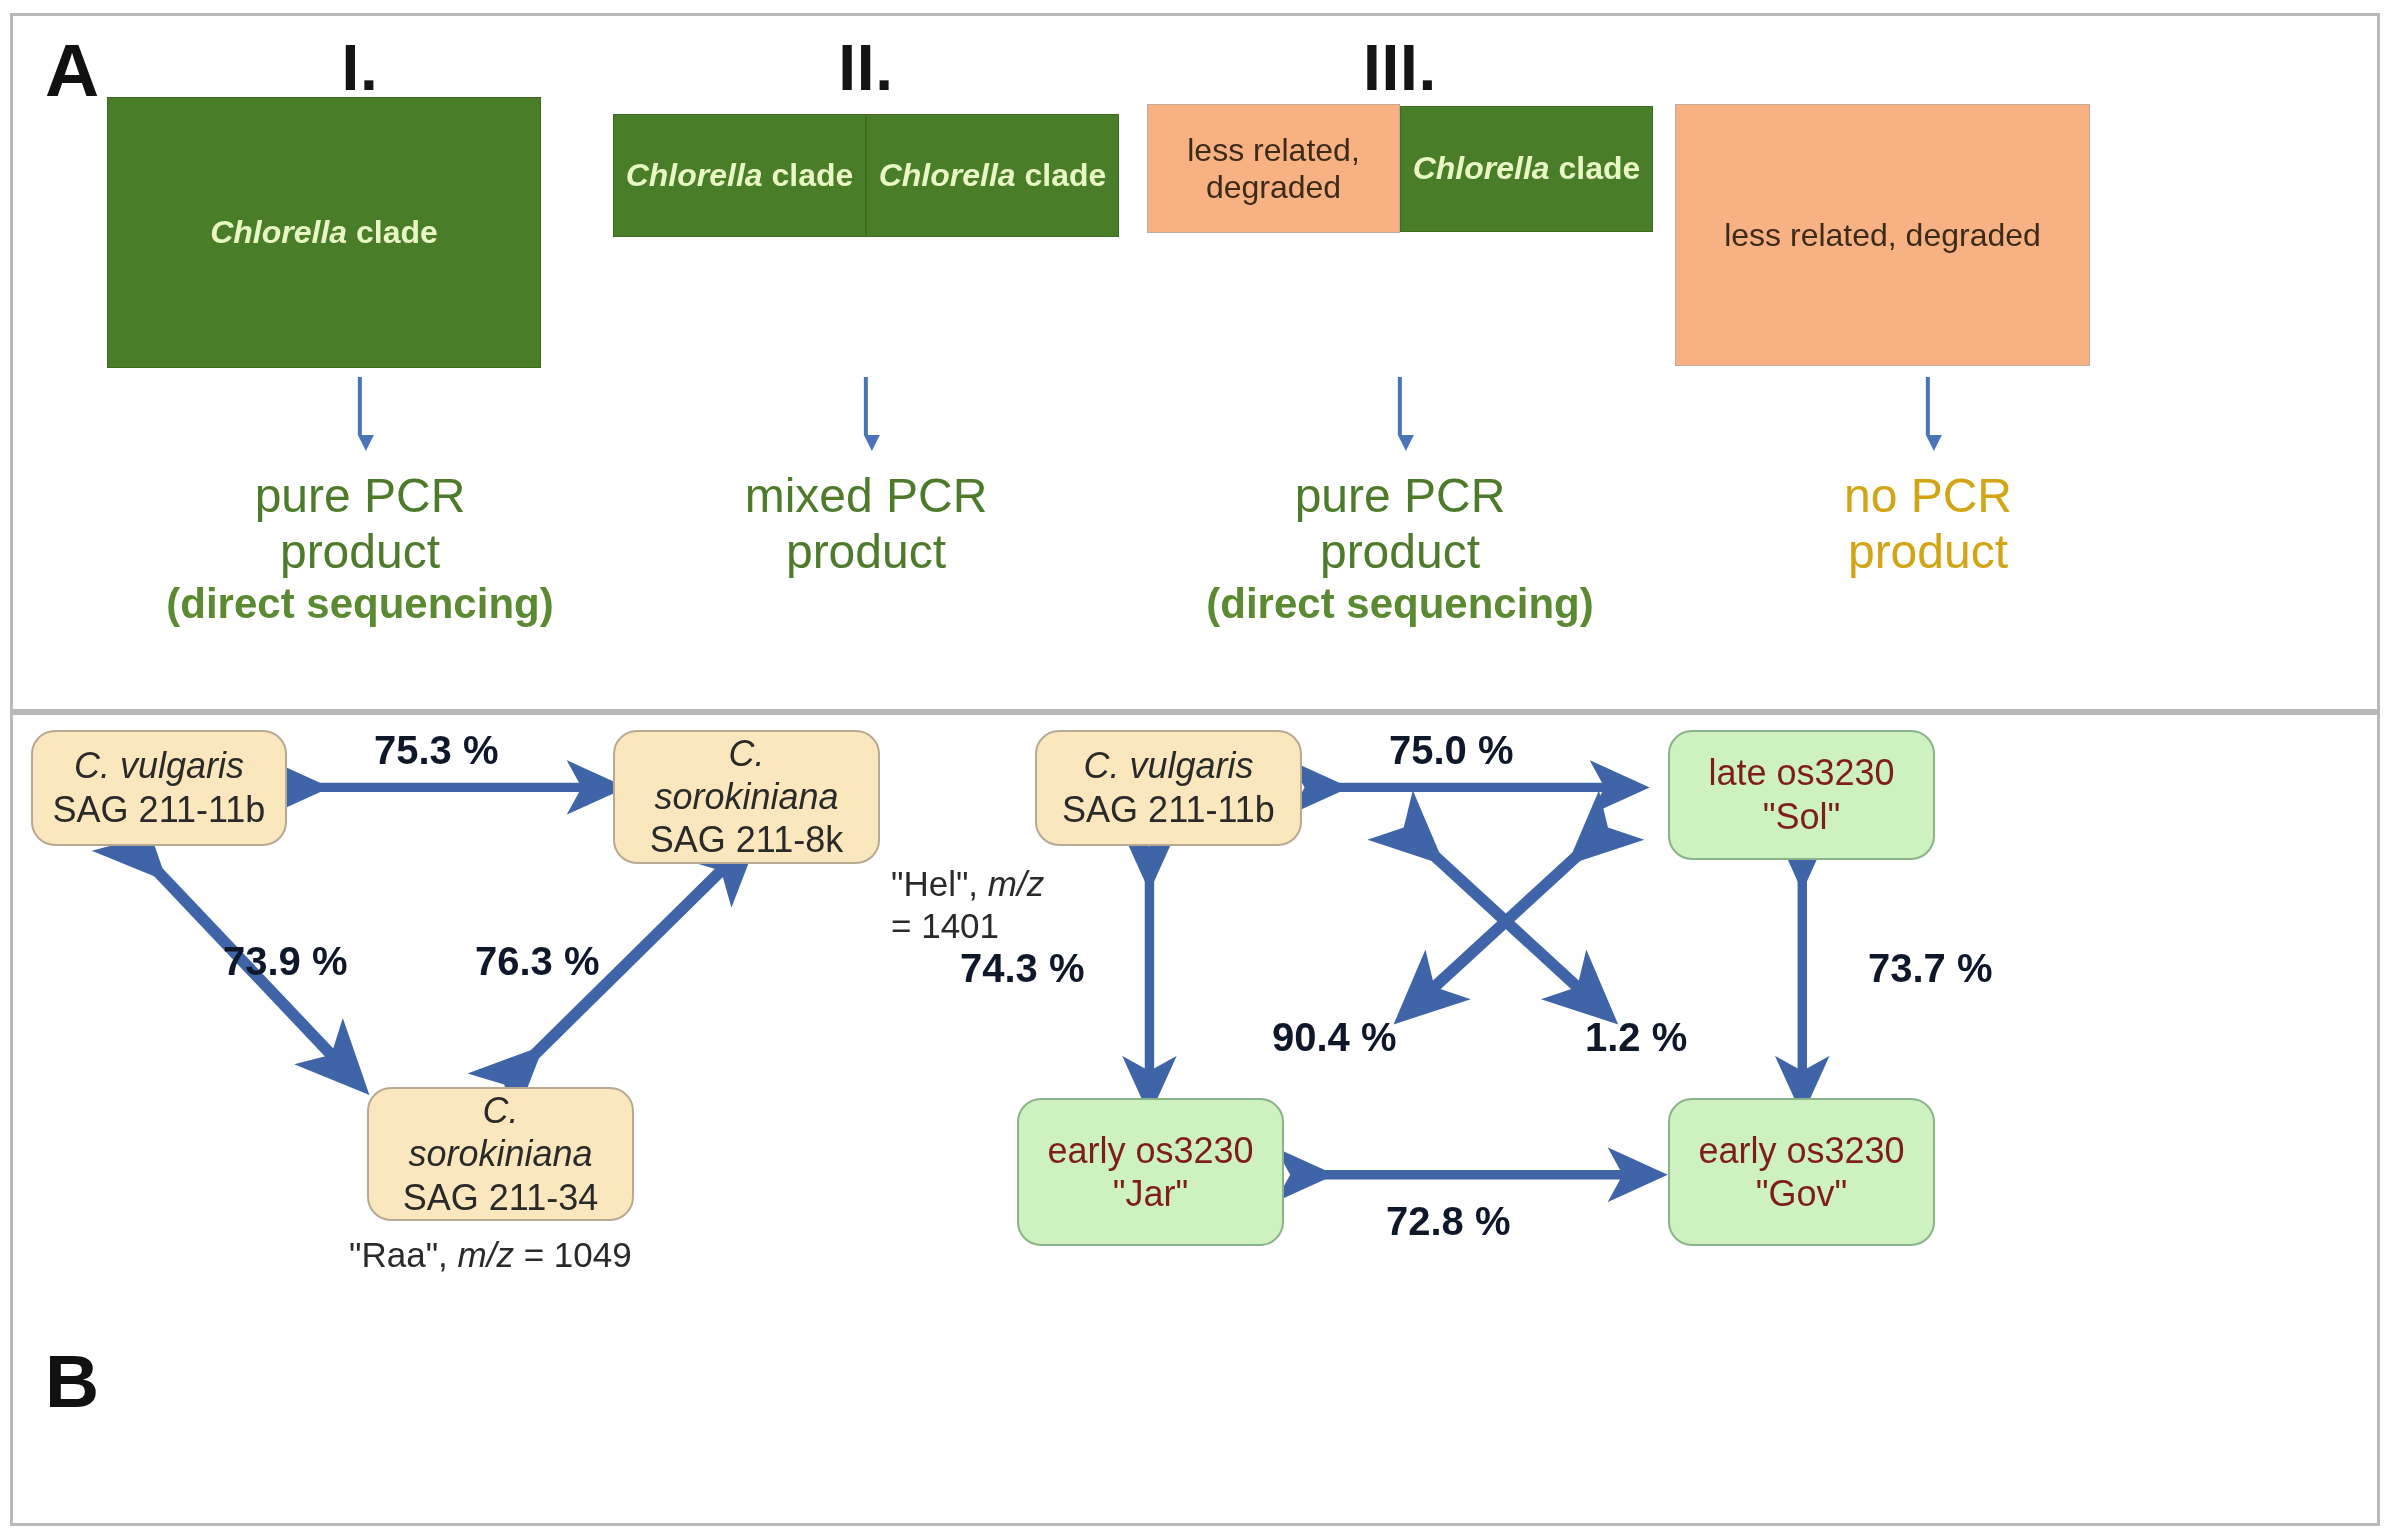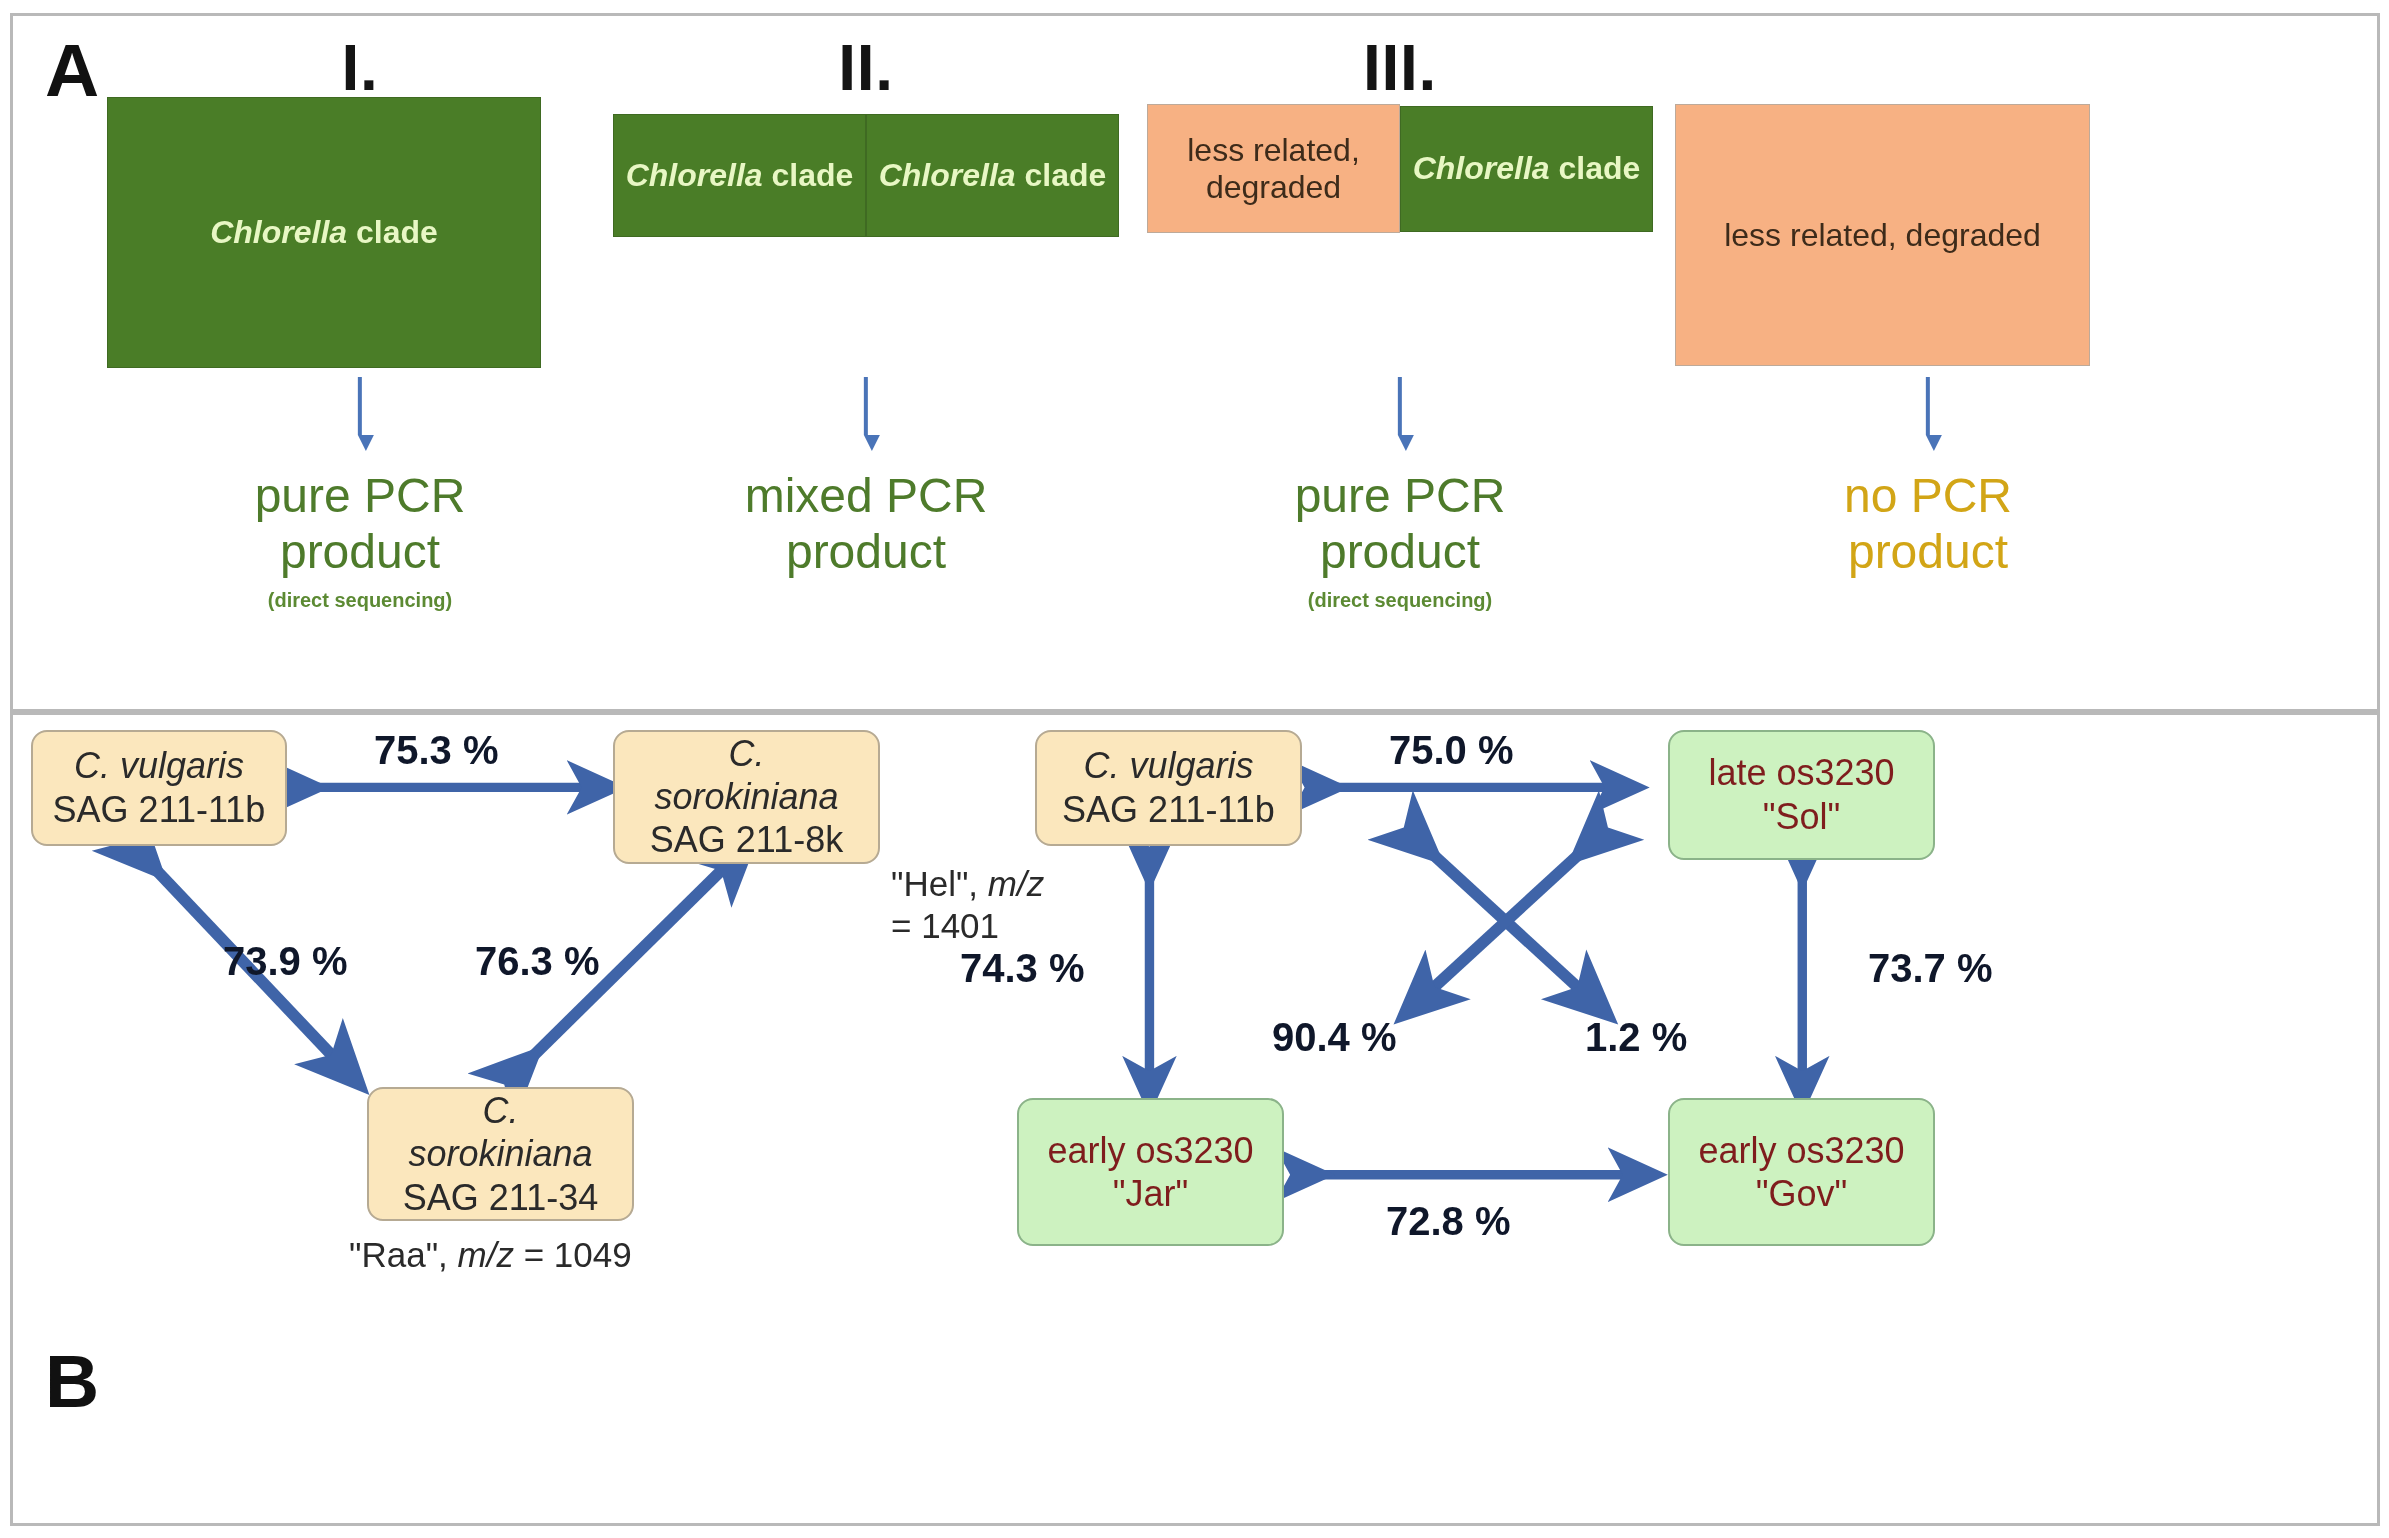--- a/index.html
+++ b/index.html
@@ -120,38 +120,37 @@
     text-align: center;
   }
   .outcome .main {
     font-size: 48px;
     font-weight: normal;
     line-height: 1.16;
     color: #4e7b2b;
   }
   .outcome .main.amber { color: #d2a516; }
   .outcome .sub {
-    margin-top: 10px;
-    font-size: 20px;
+    font-size: 42px;
     font-weight: bold;
     line-height: 1.18;
     color: #5c8a33;
     text-align: center;
   }
 
   
   #panel-b-inner {
     position: absolute;
     left: 0; top: 0;
     width: 100%; height: 100%;
   }
   .node {
     position: absolute;
     box-sizing: border-box;
-    border-radius: 16px;
+    border-radius: 24px;
     display: flex;
     align-items: center;
     justify-content: center;
     text-align: center;
     line-height: 1.2;
     font-size: 36px;
     padding: 4.3px 7.2px;
   }
   .node.cream {
     background: #fbe7bd;

